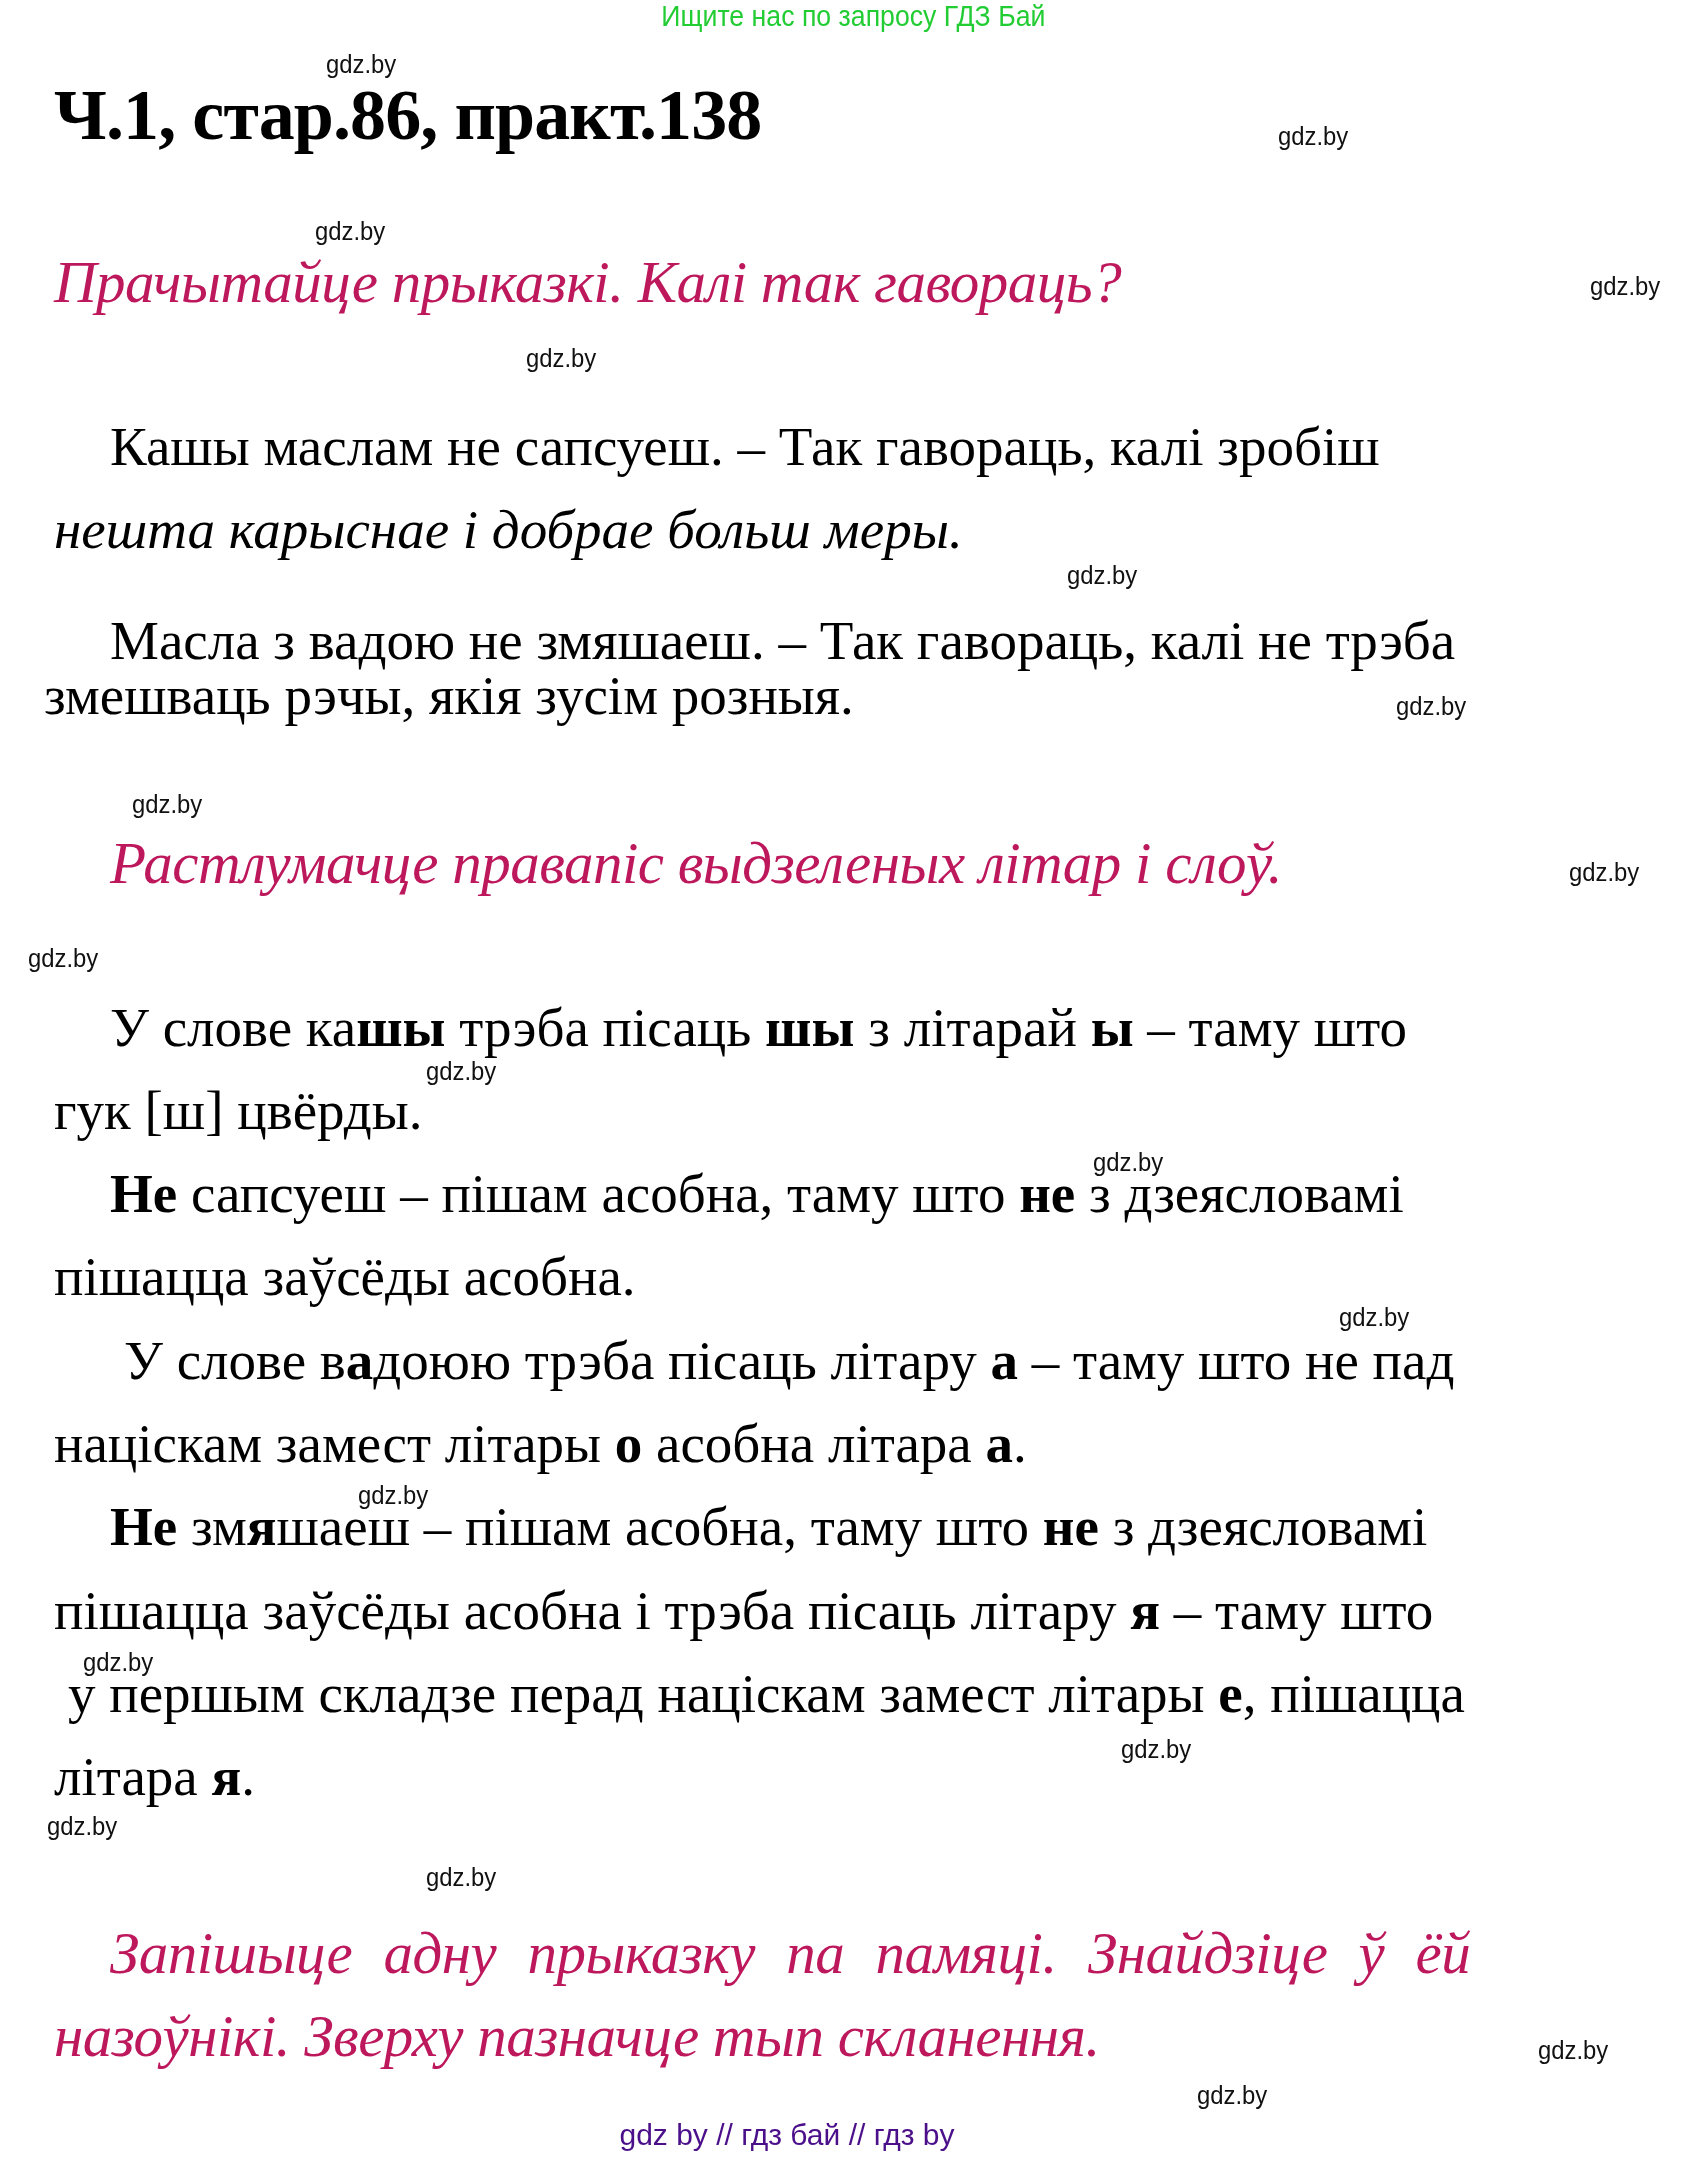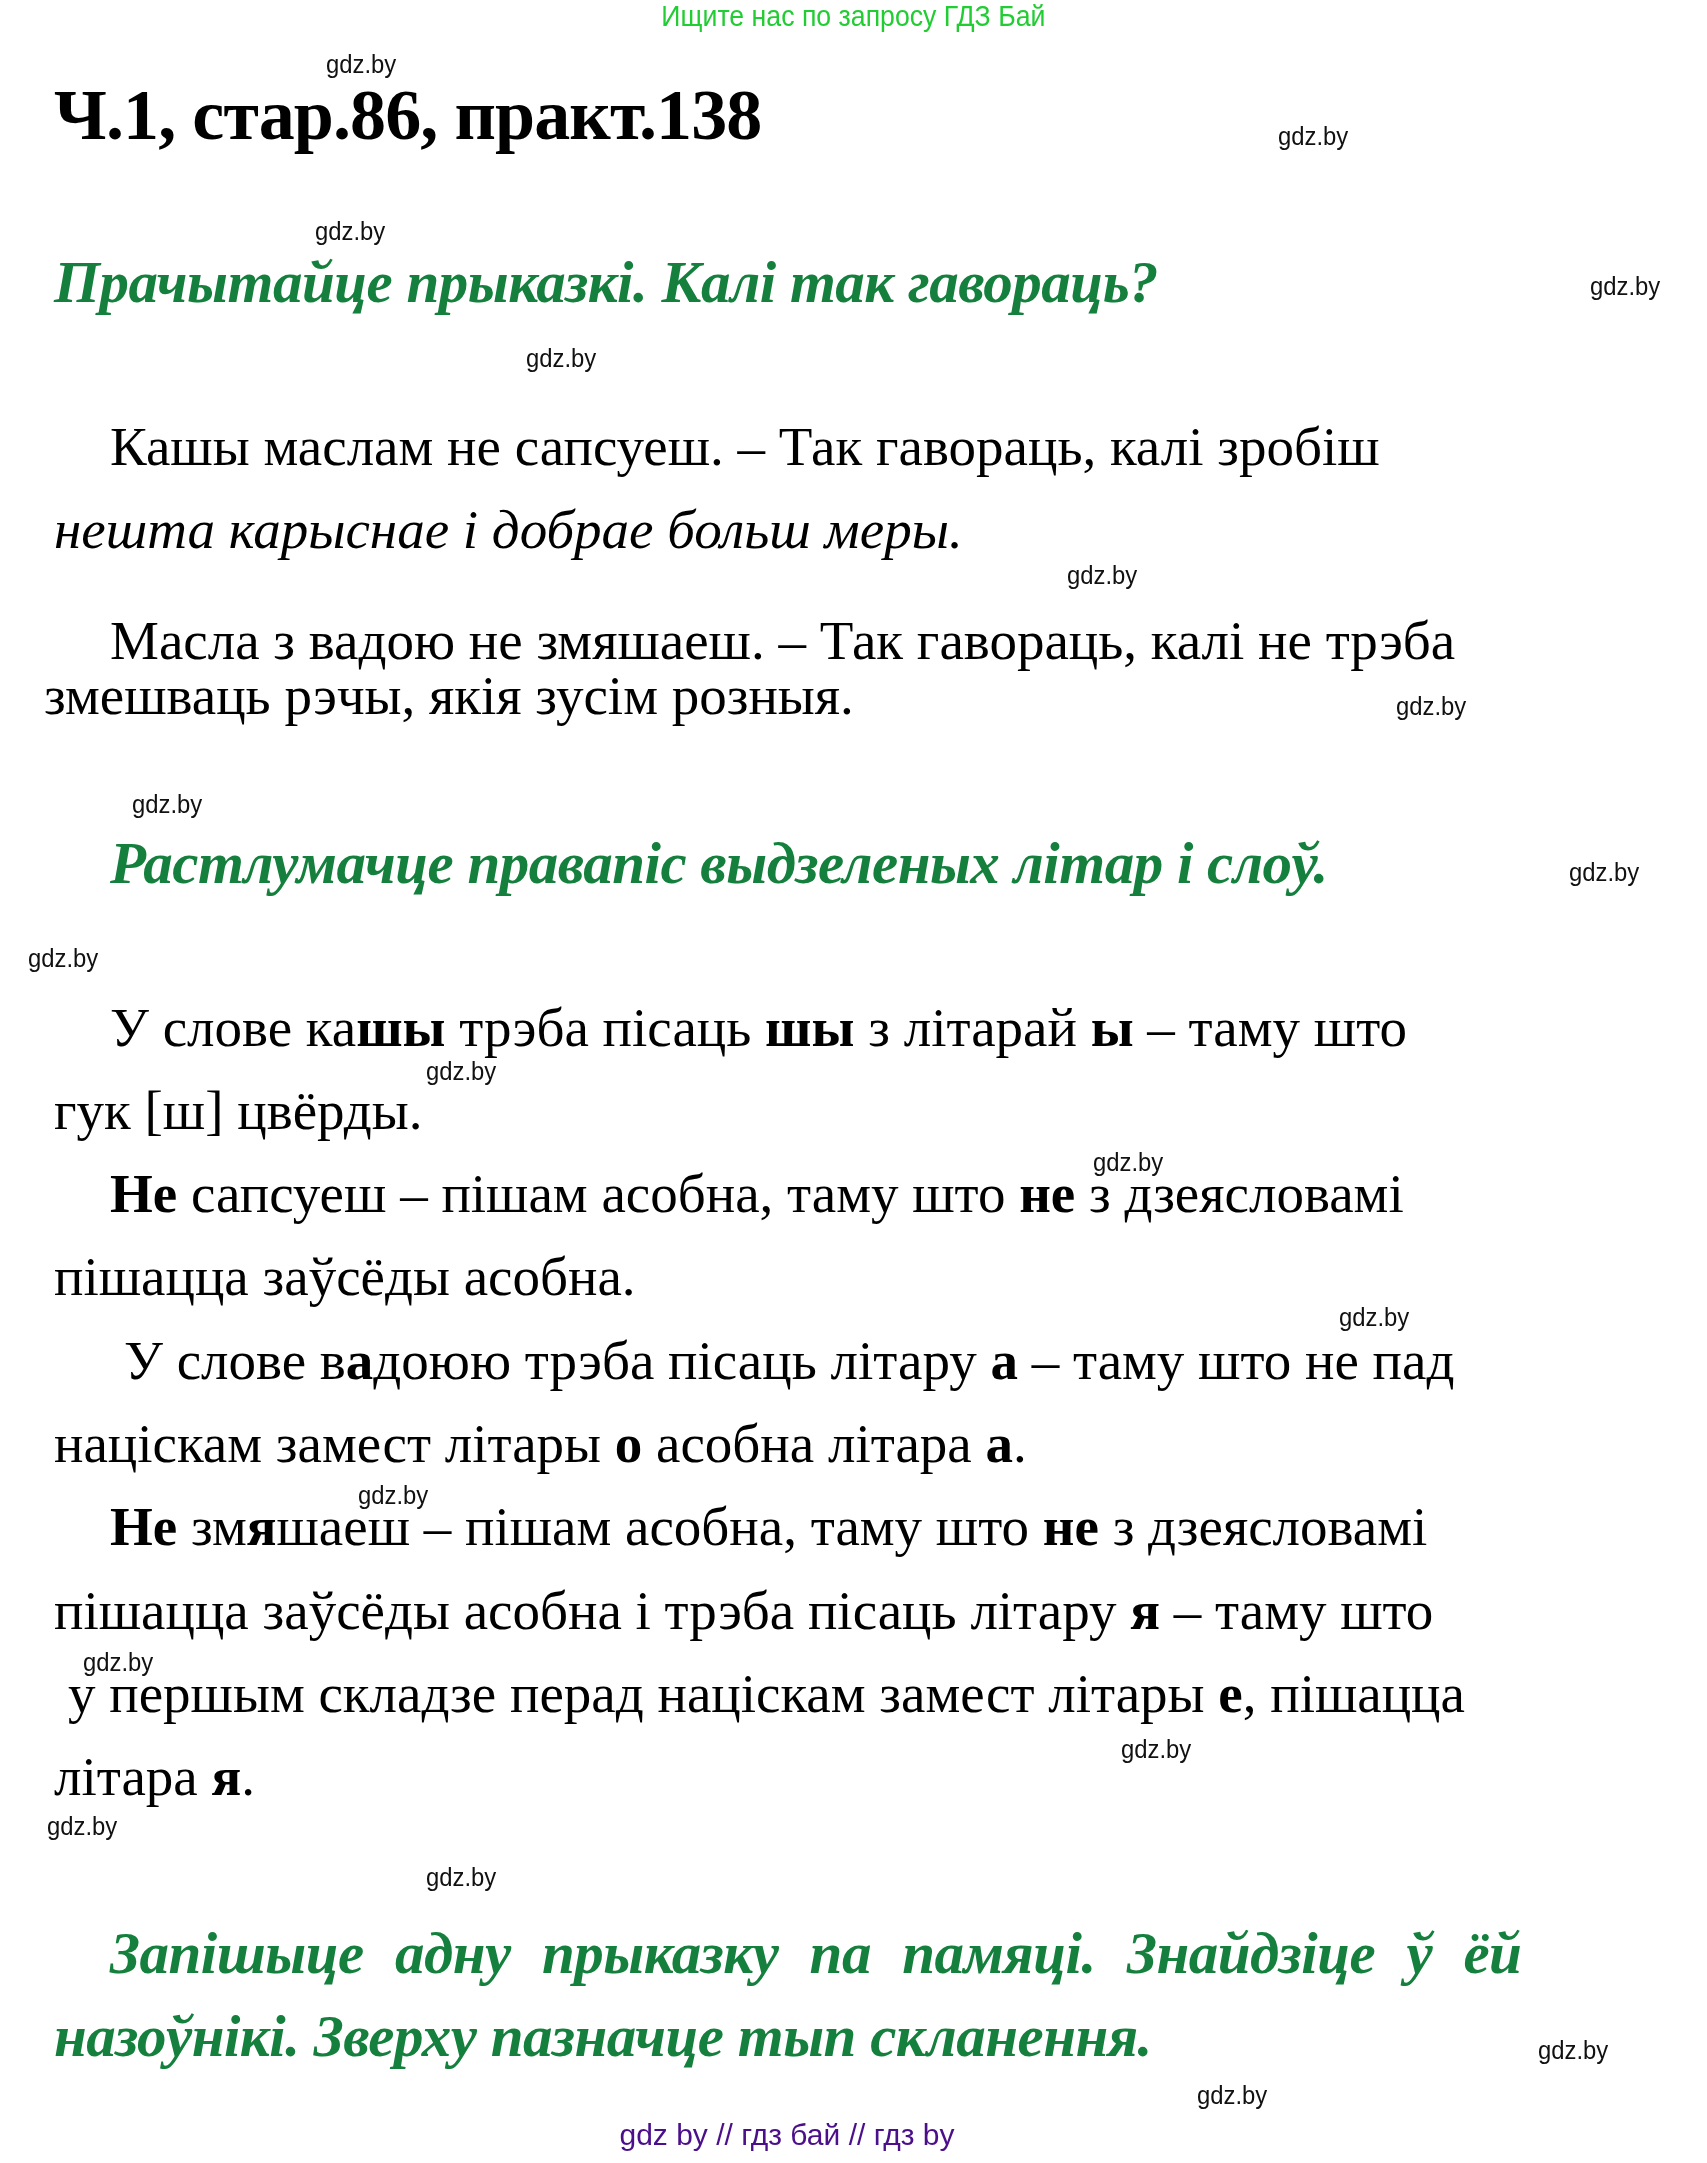--- a/index.html
+++ b/index.html
@@ -12,22 +12,22 @@
   }
   .wm {
     font-family: "Liberation Sans", sans-serif; font-size: 26.5px; color: #111111;
     transform: scaleX(0.9); transform-origin: 0 0;
   }
   .title {
     font-family: "Liberation Serif", serif; font-weight: bold; font-size: 72px;
     color: #000; left: 54px; top: 74px; letter-spacing: -0.9px;
   }
   .task {
-    font-family: "Liberation Serif", serif; font-weight: bold; font-style: italic;
-    font-size: 59px; color: #15803d; letter-spacing: -0.5px;
+    font-family: "Liberation Serif", serif; font-weight: normal; font-style: italic;
+    font-size: 59px; color: #be185d; letter-spacing: -0.5px;
   }
   .body-line {
     font-family: "Liberation Serif", serif; font-size: 55px; color: #000;
   }
   .footer-link {
     left: 0; width: 1574px; top: 2118px; text-align: center;
     font-family: "Liberation Sans", sans-serif; font-size: 30px; color: #4b0f8a;
   }
 </style>
 </head>

